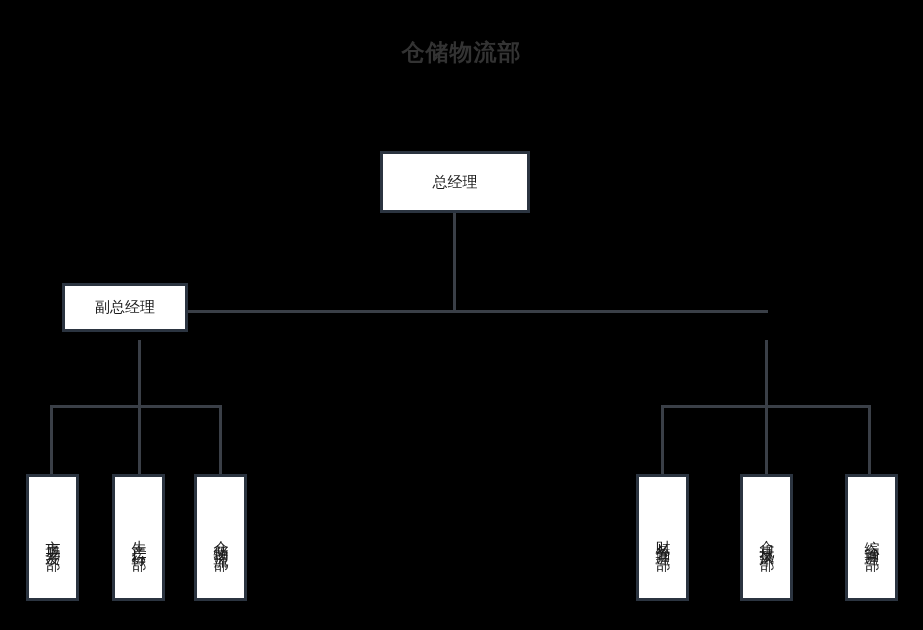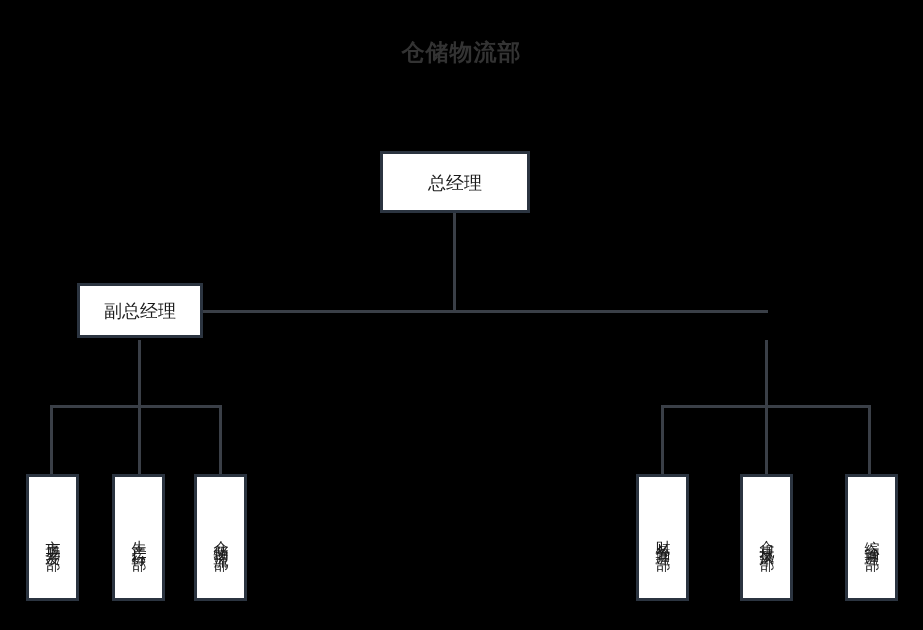--- a/index.html
+++ b/index.html
@@ -33,21 +33,21 @@
     box-sizing: border-box;
     background: #ffffff;
     border: 3px solid #2b3440;
     display: flex;
     align-items: center;
     justify-content: center;
     color: #1b1b1b;
     z-index: 3;
   }
   .node-h {
-    font-size: 18px;
+    font-size: 15px;
     line-height: 19px;
     white-space: nowrap;
   }
   .node-v {
     writing-mode: vertical-rl;
     text-orientation: upright;
     font-size: 15px;
     line-height: 21px;
     letter-spacing: 4px;
     white-space: nowrap;
@@ -77,21 +77,21 @@
   <div class="conn" style="left:765px; top:340px; width:3px; height:67px;"></div>
   <div class="conn" style="left:661px; top:405px; width:210px; height:3px;"></div>
   <div class="conn" style="left:661px; top:405px; width:3px; height:69px;"></div>
   <div class="conn" style="left:765px; top:405px; width:3px; height:69px;"></div>
   <div class="conn" style="left:868px; top:405px; width:3px; height:69px;"></div>
 
   <div class="node node-h" style="left:380px; top:151px; width:150px; height:62px;">
     <span>总经理</span>
   </div>
 
-  <div class="node node-h" style="left:77px; top:283px; width:126px; height:55px;">
+  <div class="node node-h" style="left:62px; top:283px; width:126px; height:49px;">
     <span>副总经理</span>
   </div>
 
   <div class="node node-v" style="left:26px; top:474px; width:53px; height:127px;">
     <span>市场开发部</span>
   </div>
   <div class="node node-v" style="left:112px; top:474px; width:53px; height:127px;">
     <span>生产运行部</span>
   </div>
   <div class="node node-v" style="left:194px; top:474px; width:53px; height:127px;">

